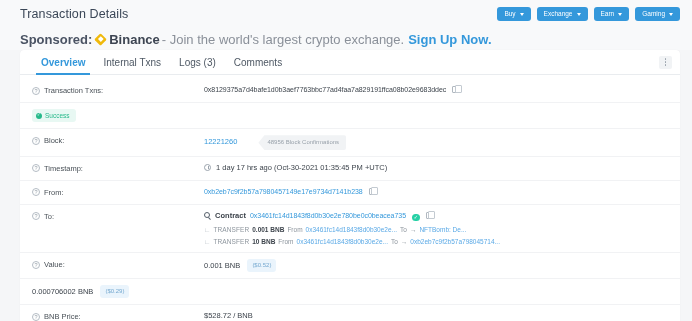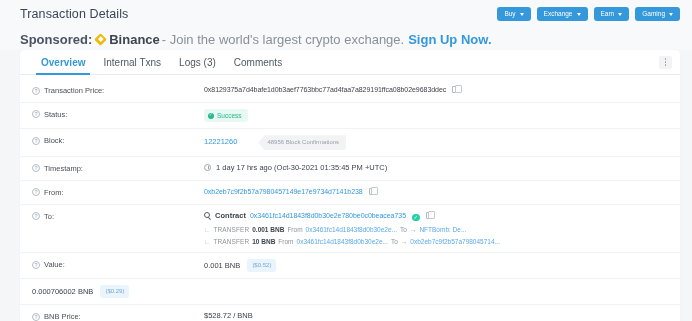--- a/index.html
+++ b/index.html
@@ -263,33 +263,29 @@
         <i></i>
         <i></i>
       </div>
     </div>
 
     <div class="rows">
 
       <div class="row">
         <div class="rlabel">
           <span class="qmark">?</span>
-          <span>Transaction Price:</span>
+          <span>Transaction Txns:</span>
         </div>
         <div class="rval">
           <span class="mono-hash">0x8129375a7d4bafe1d0b3aef7763bbc77ad4faa7a829191ffca08b02e9683ddec</span>
           <span class="copy-icon"></span>
         </div>
       </div>
 
       <div class="row">
-        <div class="rlabel">
-          <span class="qmark">?</span>
-          <span>Status:</span>
-        </div>
         <div class="rval">
           <span class="badge-success">
             <span class="dot-check">✓</span>
             <span>Success</span>
           </span>
         </div>
       </div>
 
       <div class="row">
         <div class="rlabel">

